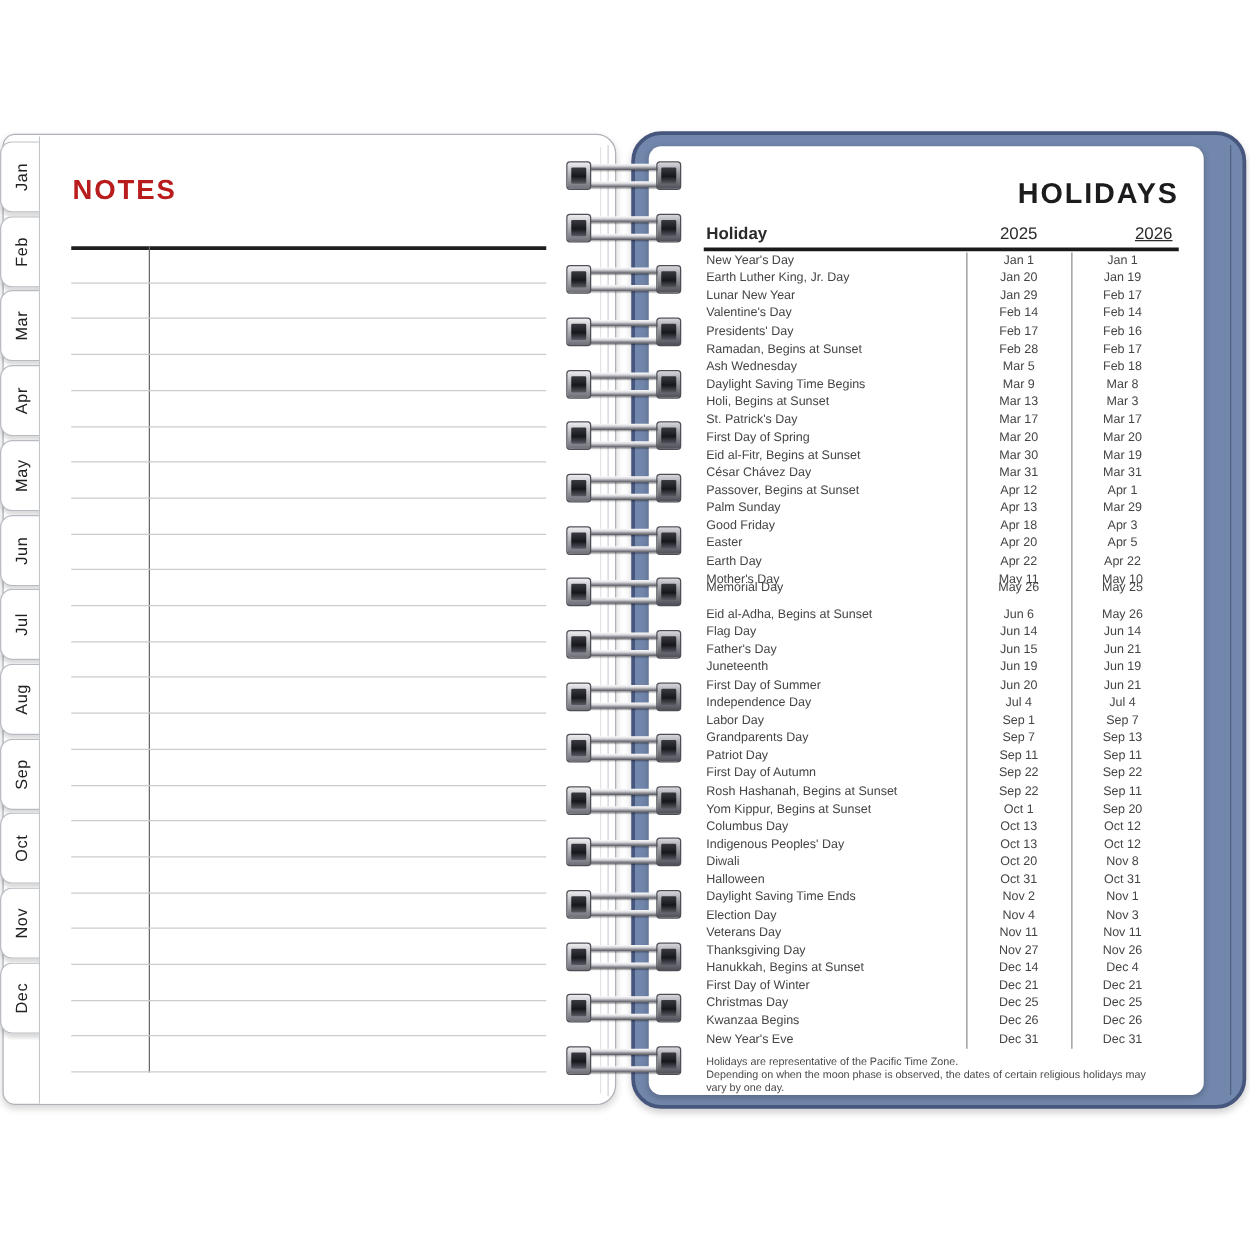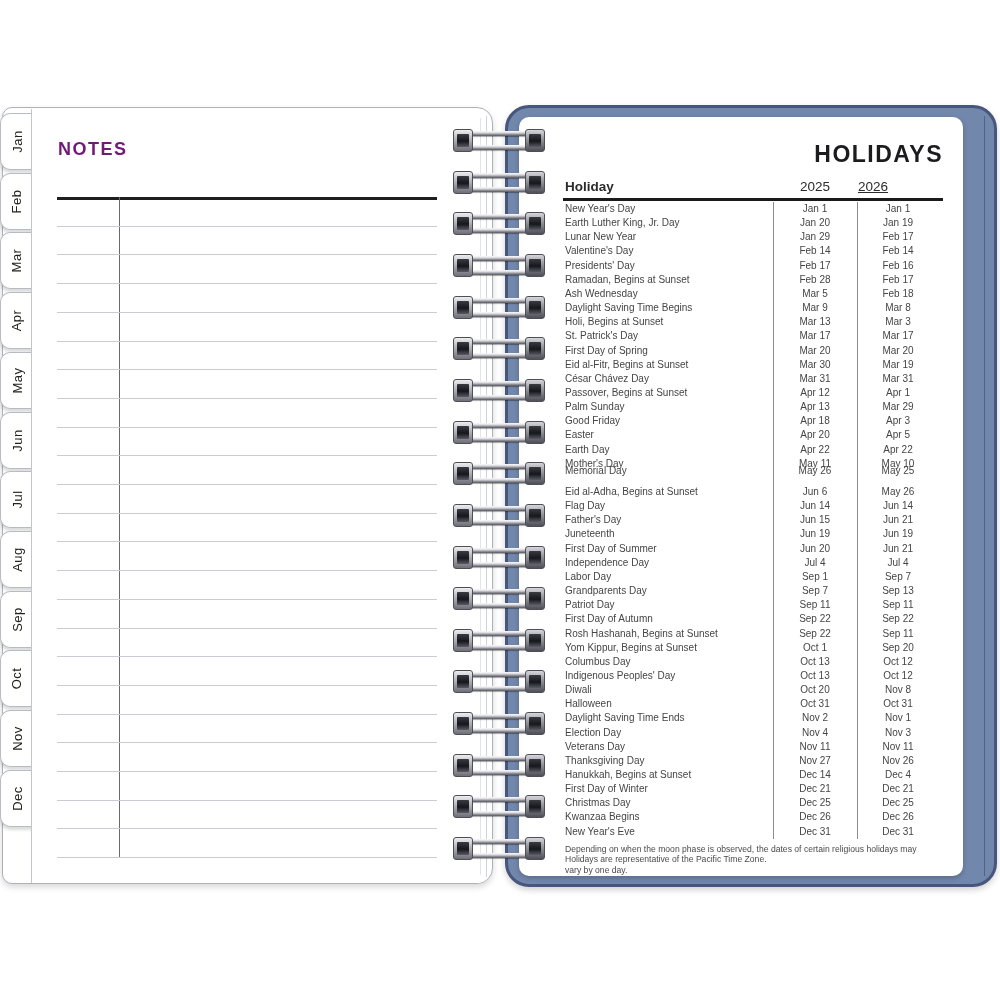--- a/index.html
+++ b/index.html
@@ -30,21 +30,21 @@
     transform:rotate(-90deg);
     font-size:13px;color:#222;letter-spacing:0.5px;white-space:nowrap;
   }
   .notes-sheet{
     position:absolute;left:31px;top:108.5px;width:460px;height:774px;
     background:#ffffff;border-left:1px solid #c2c6cb;box-sizing:border-box;
     border-radius:0 14px 14px 0;
   }
   .notes-title{
     position:absolute;left:57px;top:139px;
-    font-size:18px;font-weight:600;letter-spacing:1.5px;color:#701a75;
+    font-size:22px;font-weight:600;letter-spacing:1.5px;color:#b91c1c;
   }
   .notes-toprule{
     position:absolute;left:57px;top:197px;width:380px;height:3px;background:#1f1f1f;
   }
   .notes-vline{
     position:absolute;left:119px;top:197px;width:1px;height:661px;background:#6a6a6a;
   }
   .ruled-line{
     position:absolute;left:57px;width:380px;height:1px;background:#c9ccd0;
   }
@@ -85,21 +85,21 @@
     background:#ffffff;border-radius:10px;
     box-shadow:0 2px 5px rgba(0,0,0,0.22);
   }
   .holidays-title{
     position:absolute;right:20px;top:24px;
     font-size:23px;font-weight:600;letter-spacing:1.5px;color:#1c1c1e;
   }
   .h-header{position:absolute;left:0;top:62px;width:100%;height:18px;}
   .h-header .hcol-name{position:absolute;left:46px;font-size:13.5px;color:#2b2b2b;font-weight:bold;}
   .h-header .hcol-y1{position:absolute;left:256px;width:80px;text-align:center;font-size:13.5px;color:#2b2b2b;}
-  .h-header .hcol-y2{position:absolute;left:339px;width:80px;text-align:left;font-size:13.5px;color:#2b2b2b;text-decoration:underline;}
+  .h-header .hcol-y2{position:absolute;left:339px;width:80px;text-align:right;font-size:13.5px;color:#2b2b2b;text-decoration:underline;}
   .h-toprule{position:absolute;left:44px;top:81px;width:380px;height:2.5px;background:#1a1a1a;}
   .h-divider{position:absolute;top:85px;width:1px;height:637px;background:#8d8d8d;}
   .h-divider.d1{left:254px;}
   .h-divider.d2{left:338px;}
   .hrow{position:absolute;left:0;width:100%;height:14.15px;line-height:14.15px;}
   .hrow .name{position:absolute;left:46px;font-size:10px;color:#454545;white-space:nowrap;}
   .hrow .d1{position:absolute;left:256px;width:80px;text-align:center;font-size:10px;color:#454545;}
   .hrow .d2{position:absolute;left:339px;width:80px;text-align:center;font-size:10px;color:#454545;}
   .footnote{
     position:absolute;left:46px;top:727px;width:392px;
@@ -419,22 +419,22 @@
           <span class="d1">Dec 26</span>
           <span class="d2">Dec 26</span>
         </div>
         <div class="hrow" style="top: 707.6px;">
           <span class="name">New Year's Eve</span>
           <span class="d1">Dec 31</span>
           <span class="d2">Dec 31</span>
         </div>
       </div>
     <div class="footnote" id="footnote">
+        <div>Holidays are representative of the Pacific Time Zone.</div>
         <div>Depending on when the moon phase is observed, the dates of certain religious holidays may</div>
-        <div>Holidays are representative of the Pacific Time Zone.</div>
         <div>vary by one day.</div>
       </div>
   </div>
 
   <div id="binding">
       <div class="coil" style="top: 130px;">
         <div class="wire top"></div>
         <div class="wire bot"></div>
         <div class="cap left"></div>
         <div class="cap right"></div>

